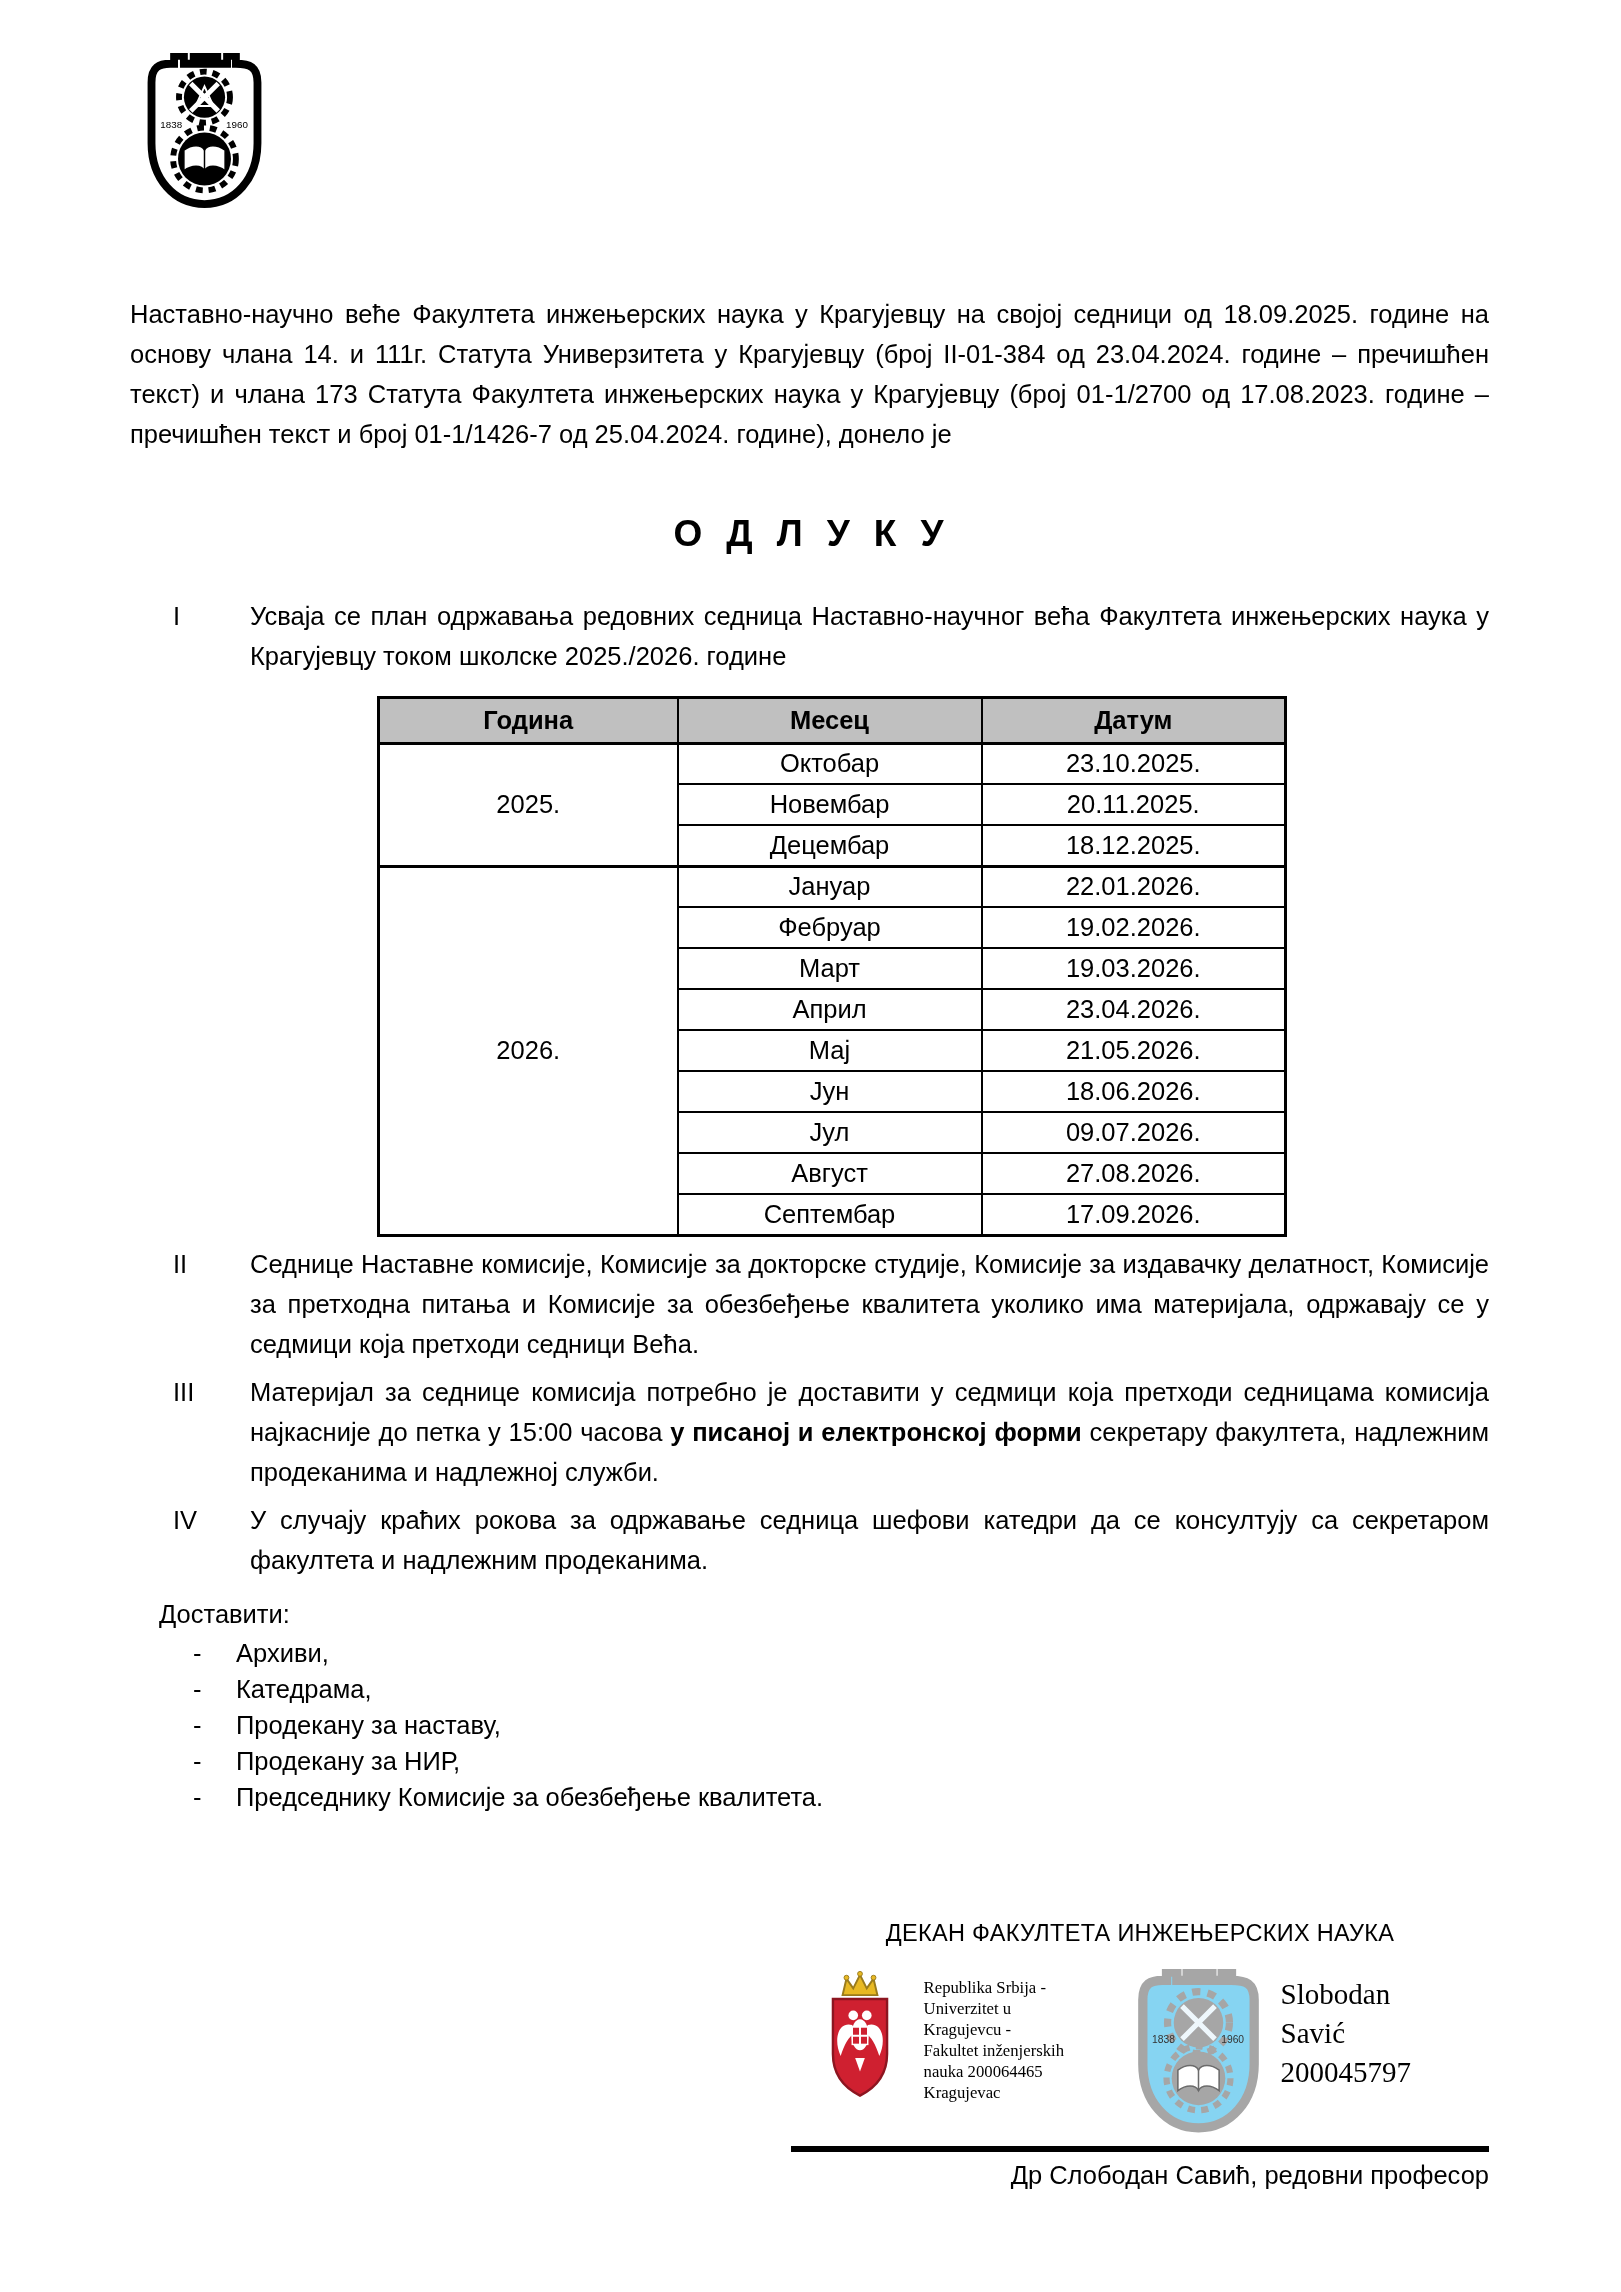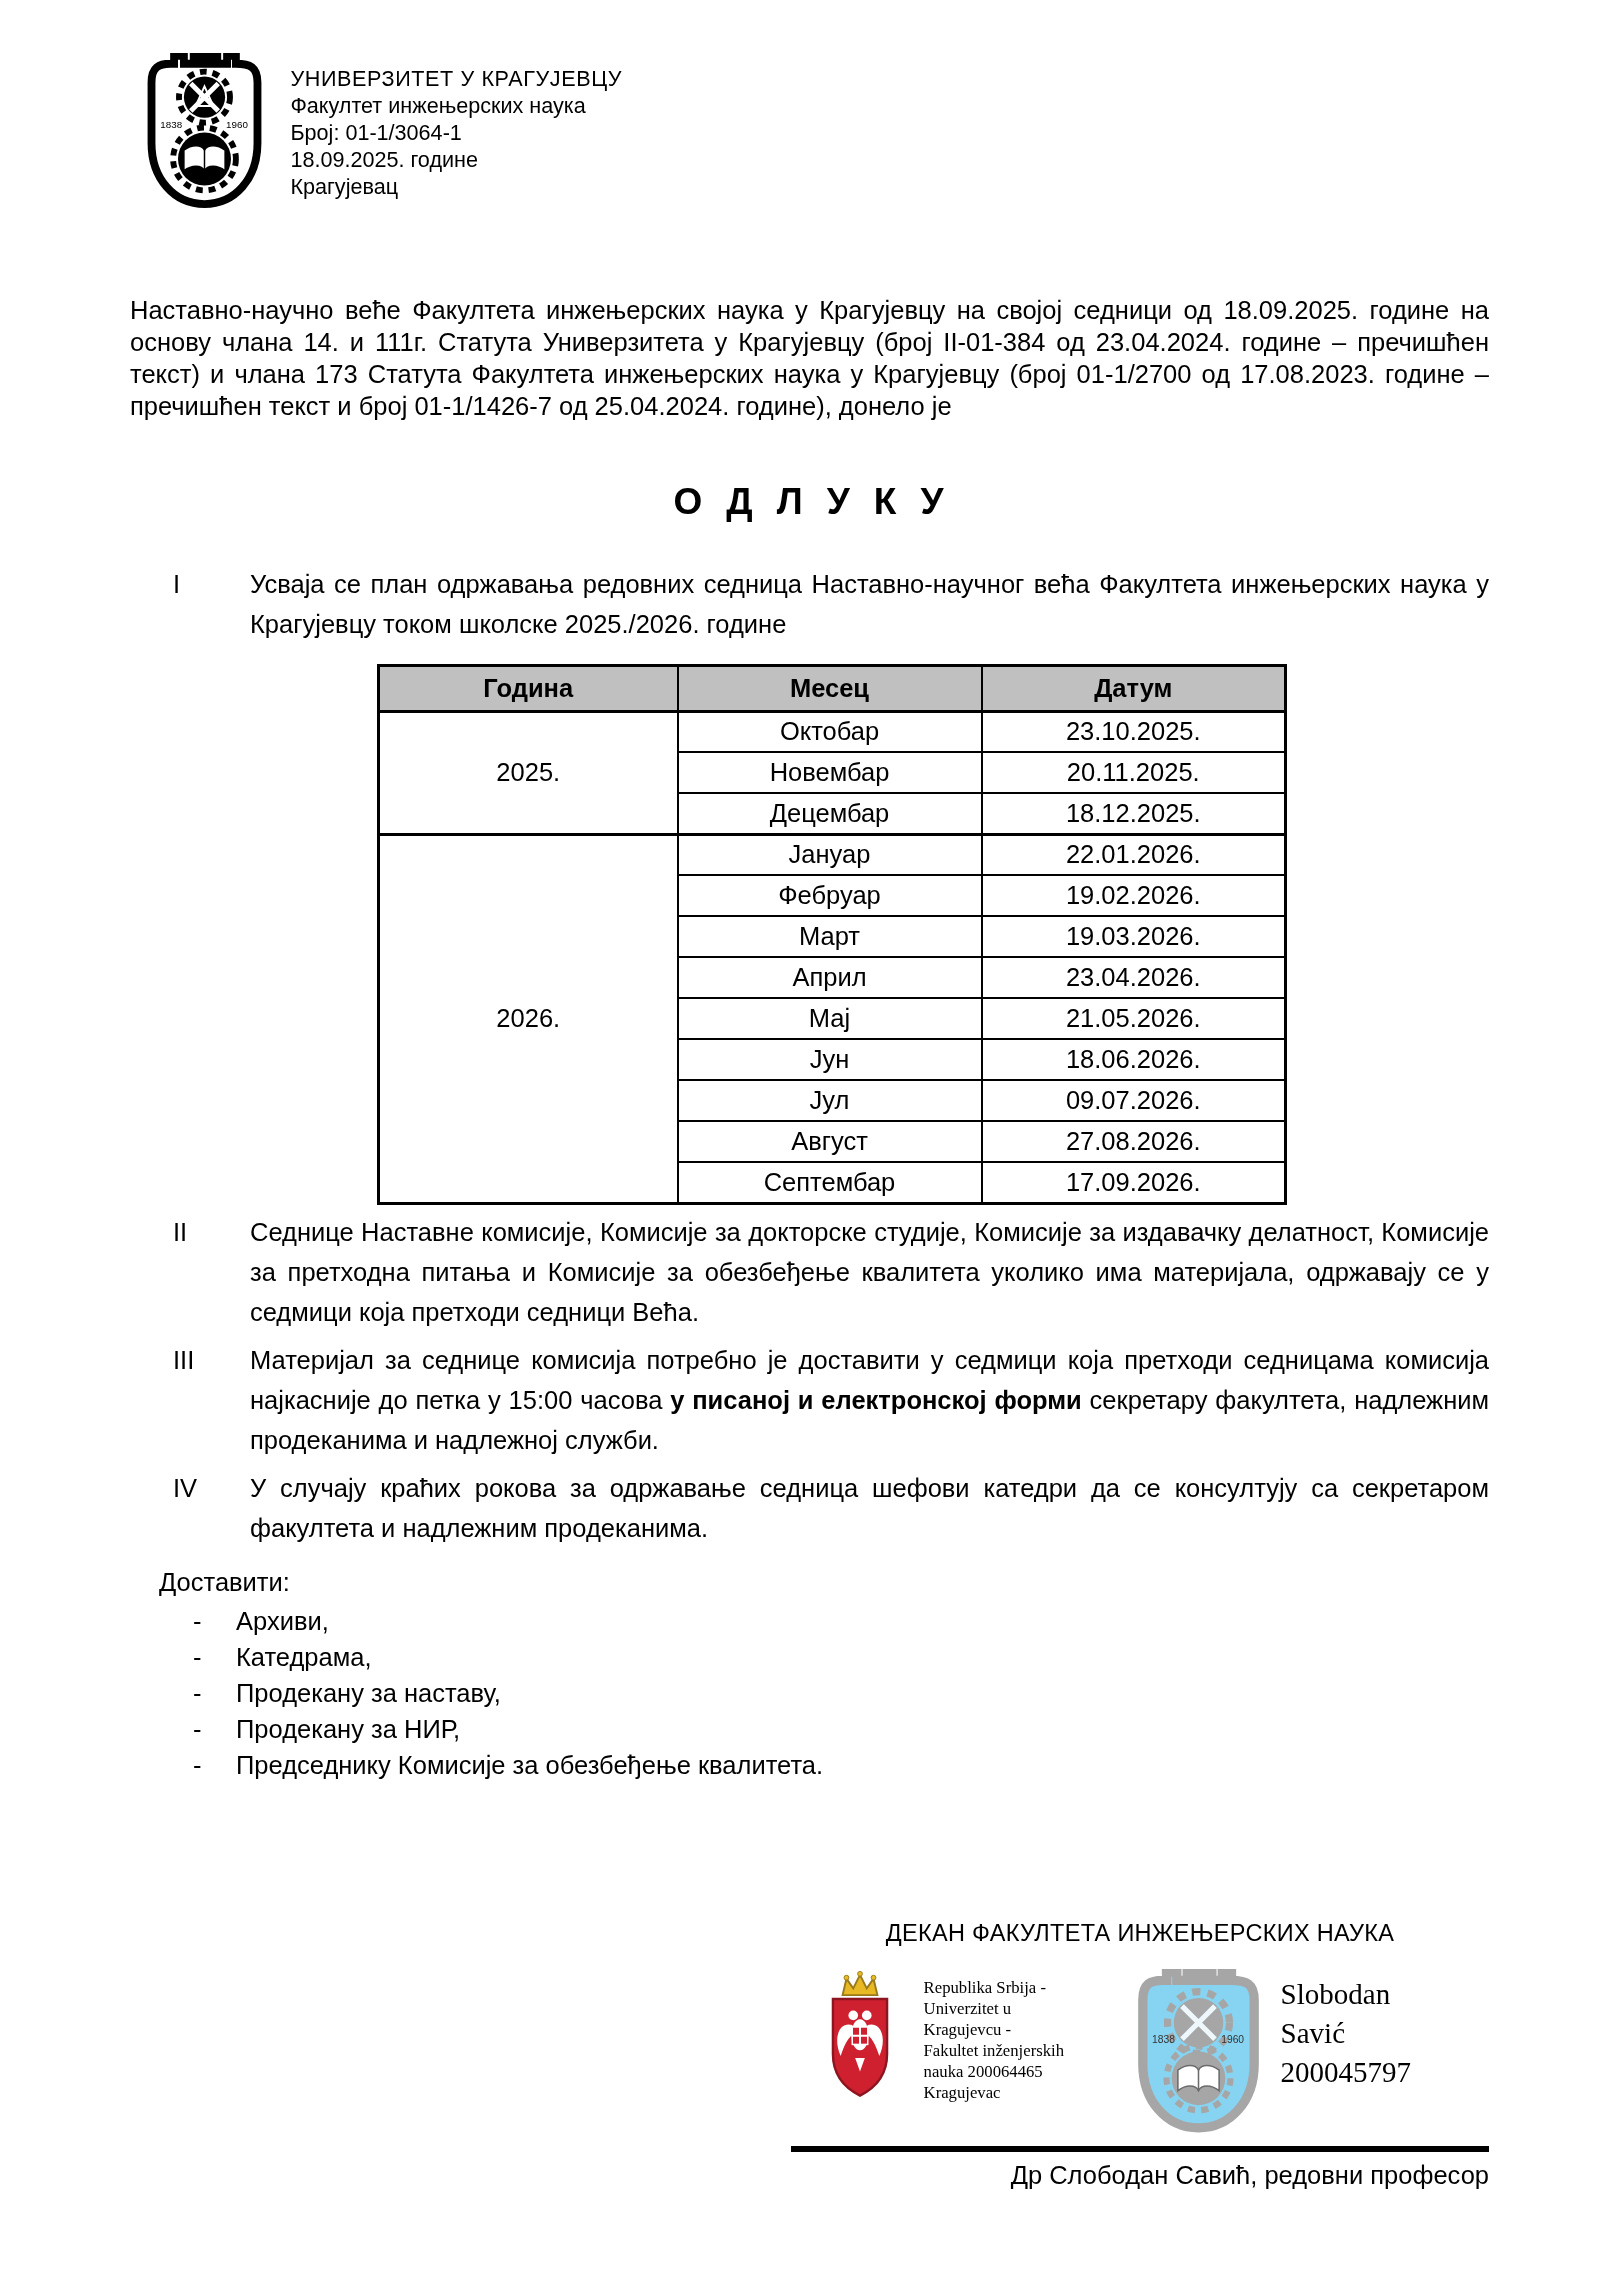--- a/index.html
+++ b/index.html
@@ -10,21 +10,21 @@
   }
   .content { position:absolute; left:130px; top:0; width:1359px; height:2293px; }
 
   
   .doc-header { display:flex; align-items:flex-start; gap:21.6px; margin-top:53px; padding-left:9.8px; }
   .logo-wrap { flex:0 0 129px; }
   .header-lines { padding-top:11.8px; font-size:21.6px; line-height:27px; }
   .header-lines .uni { letter-spacing:0.6px; }
 
   
-  .intro { margin-top:80px; font-size:25.5px; line-height:32px; text-align:justify; }
+  .intro { margin-top:80px; font-size:25.5px; line-height:40px; text-align:justify; }
 
   
   .title { margin-top:59px; text-align:center; font-size:37px; font-weight:bold; letter-spacing:2px; word-spacing:9.8px; }
 
   
   .item { display:flex; margin-top:7.8px; font-size:25.5px; line-height:40px; }
   .item .numeral { flex:0 0 120px; padding-left:43px; }
   .item .itext { flex:1; text-align:justify; }
   .item-i { margin-top:41px; }
   .bold { font-weight:bold; }
@@ -64,27 +64,20 @@
         <circle cx="65" cy="45" r="26" fill="none" stroke="#000" stroke-width="6" stroke-dasharray="7 6"></circle>
         <path d="M51,31 L79,59 M79,31 L51,59" stroke="#fff" stroke-width="5"></path>
         <path d="M65,34 L74,54 L56,54 Z" fill="none" stroke="#fff" stroke-width="2"></path>
         <text x="20" y="76" font-size="10" font-family="Liberation Sans, sans-serif" fill="#000">1838</text>
         <text x="87" y="76" font-size="10" font-family="Liberation Sans, sans-serif" fill="#000">1960</text>
         <circle cx="65" cy="108" r="27" fill="#000"></circle>
         <circle cx="65" cy="108" r="32" fill="none" stroke="#000" stroke-width="6" stroke-dasharray="7 6"></circle>
         <path d="M44,99 C52,93 62,93 65,99 C68,93 78,93 86,99 L86,120 C78,114 68,114 65,120 C62,114 52,114 44,120 Z" fill="#fff" stroke="#000" stroke-width="1.5"></path>
         <line x1="65" y1="99" x2="65" y2="120" stroke="#000" stroke-width="1.5"></line>
       </svg>
-    </div>
-    <div class="header-lines">
-      <div class="uni">УНИВЕРЗИТЕТ У КРАГУЈЕВЦУ</div>
-      <div>Факултет инжењерских наука</div>
-      <div>Број: 01-1/3064-1</div>
-      <div>18.09.2025. године</div>
-      <div>Крагујевац</div>
     </div>
   </div>
 
   <p class="intro">Наставно-научно веће Факултета инжењерских наука у Крагујевцу на својој седници од 18.09.2025. године на основу члана 14. и 111г. Статута Универзитета у Крагујевцу (број II-01-384 од 23.04.2024. године – пречишћен текст) и члана 173 Статута Факултета инжењерских наука у Крагујевцу (број 01-1/2700 од 17.08.2023. године – пречишћен текст и број 01-1/1426-7 од 25.04.2024. године), донело је</p>
 
   <h1 class="title">О Д Л У К У</h1>
 
   <div class="item item-i">
     <div class="numeral">I</div>
     <div class="itext">Усваја се план одржавања редовних седница Наставно-научног већа Факултета инжењерских наука у Крагујевцу током школске 2025./2026. године</div>

